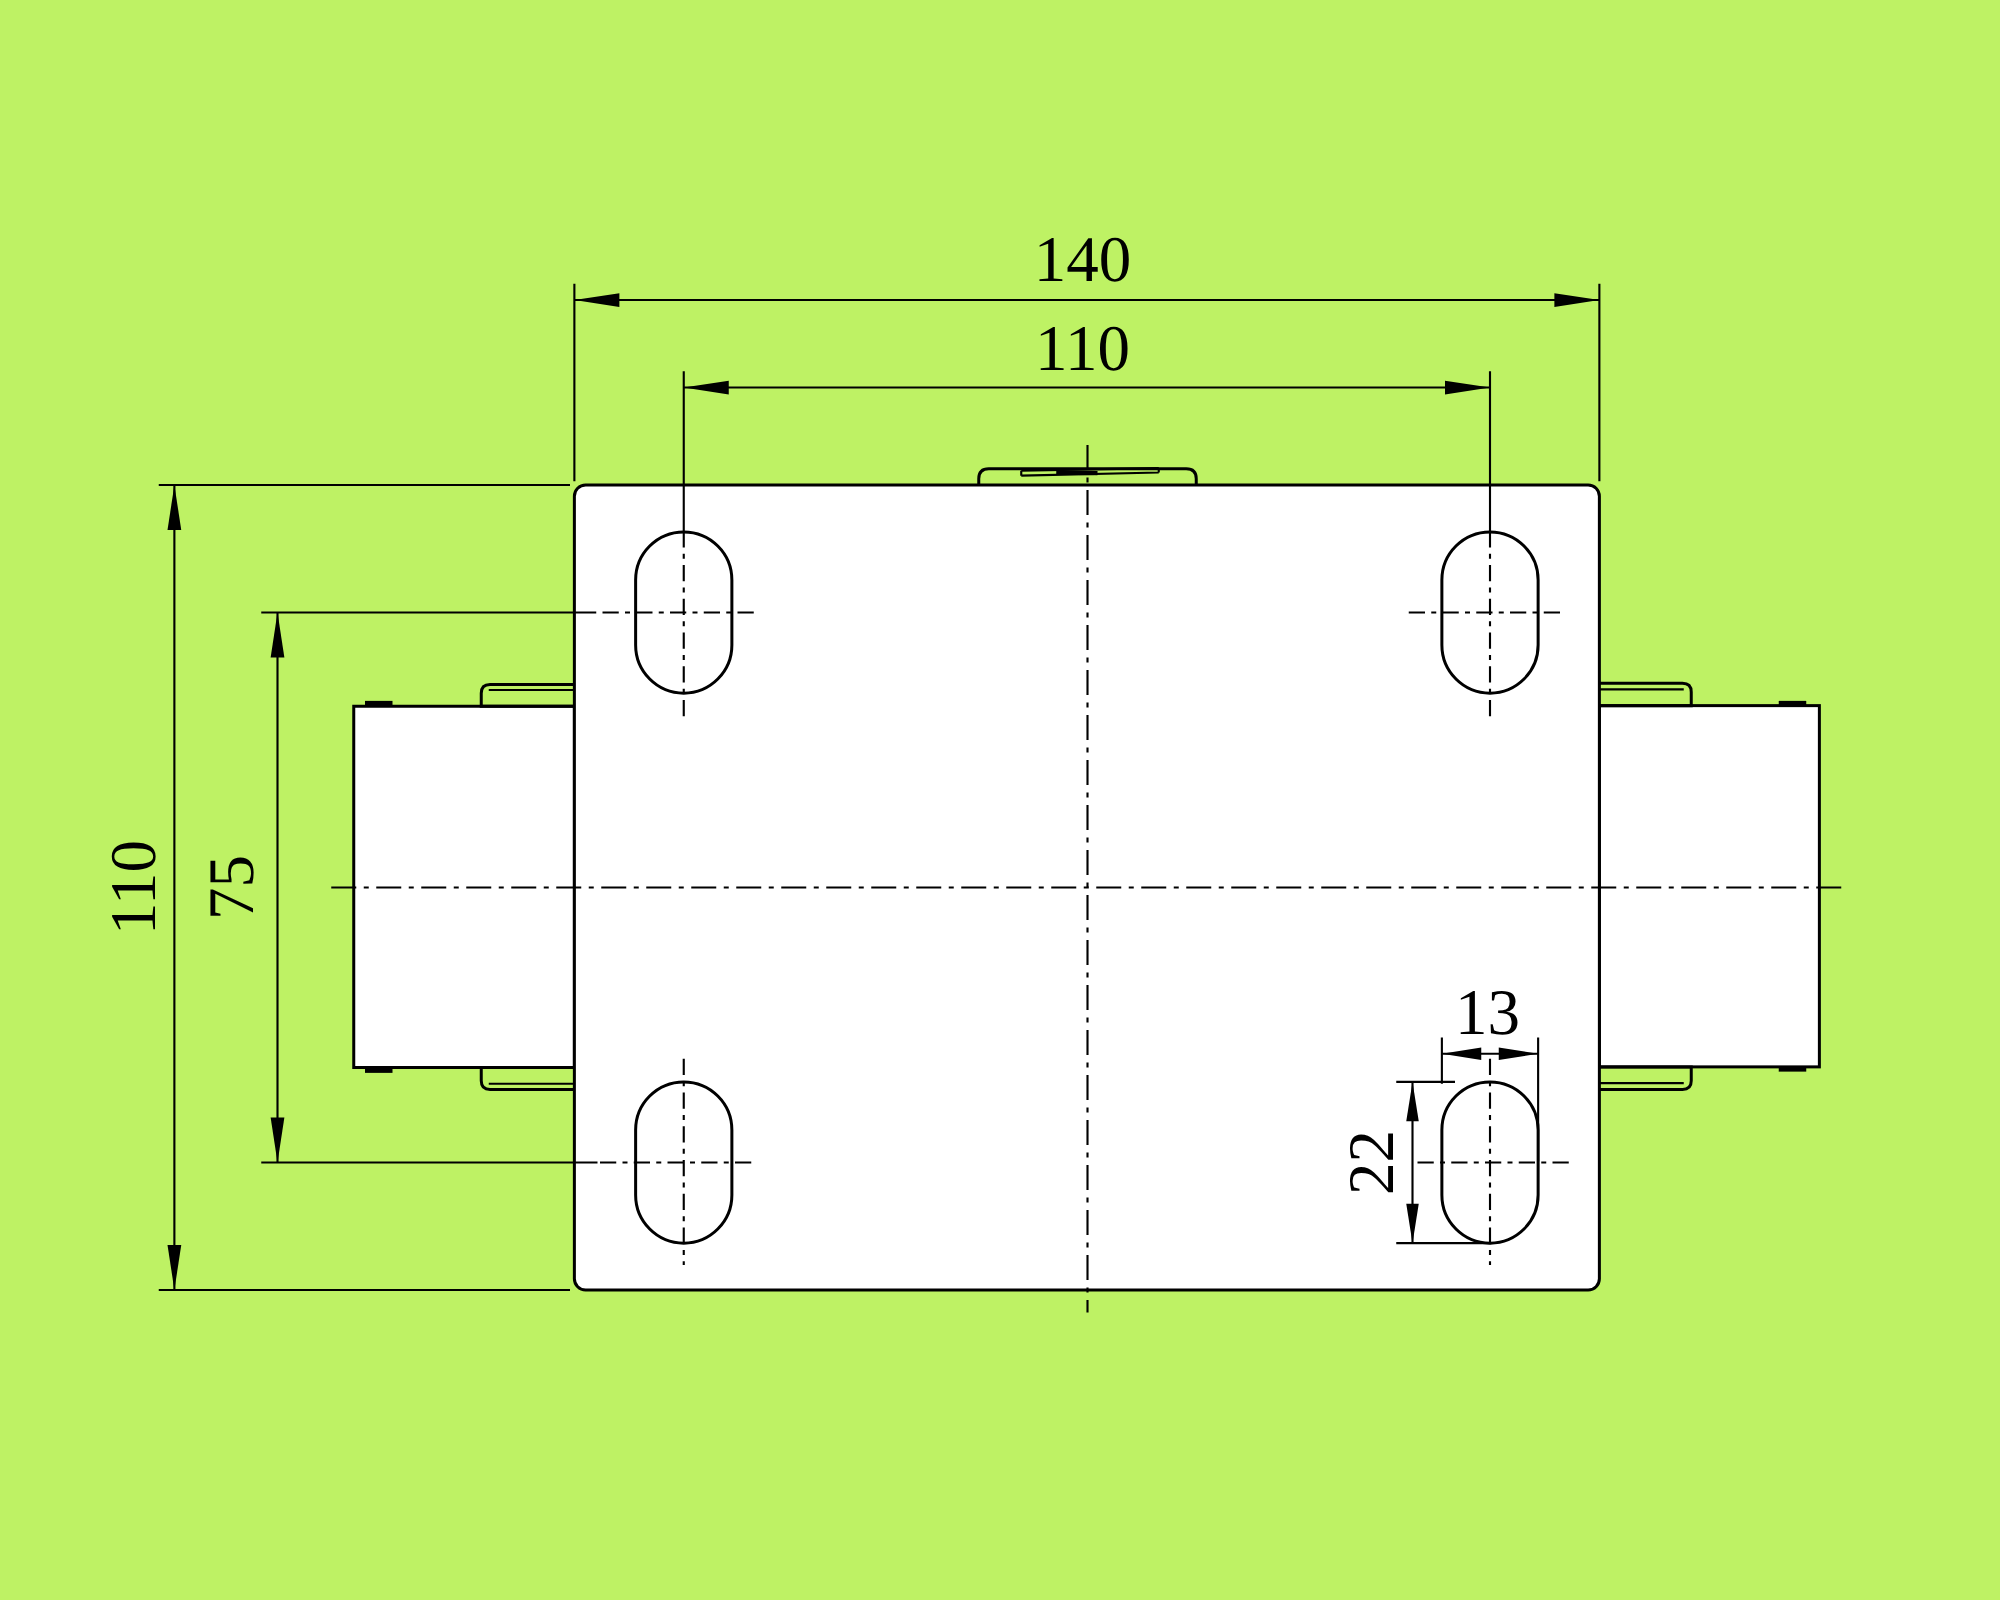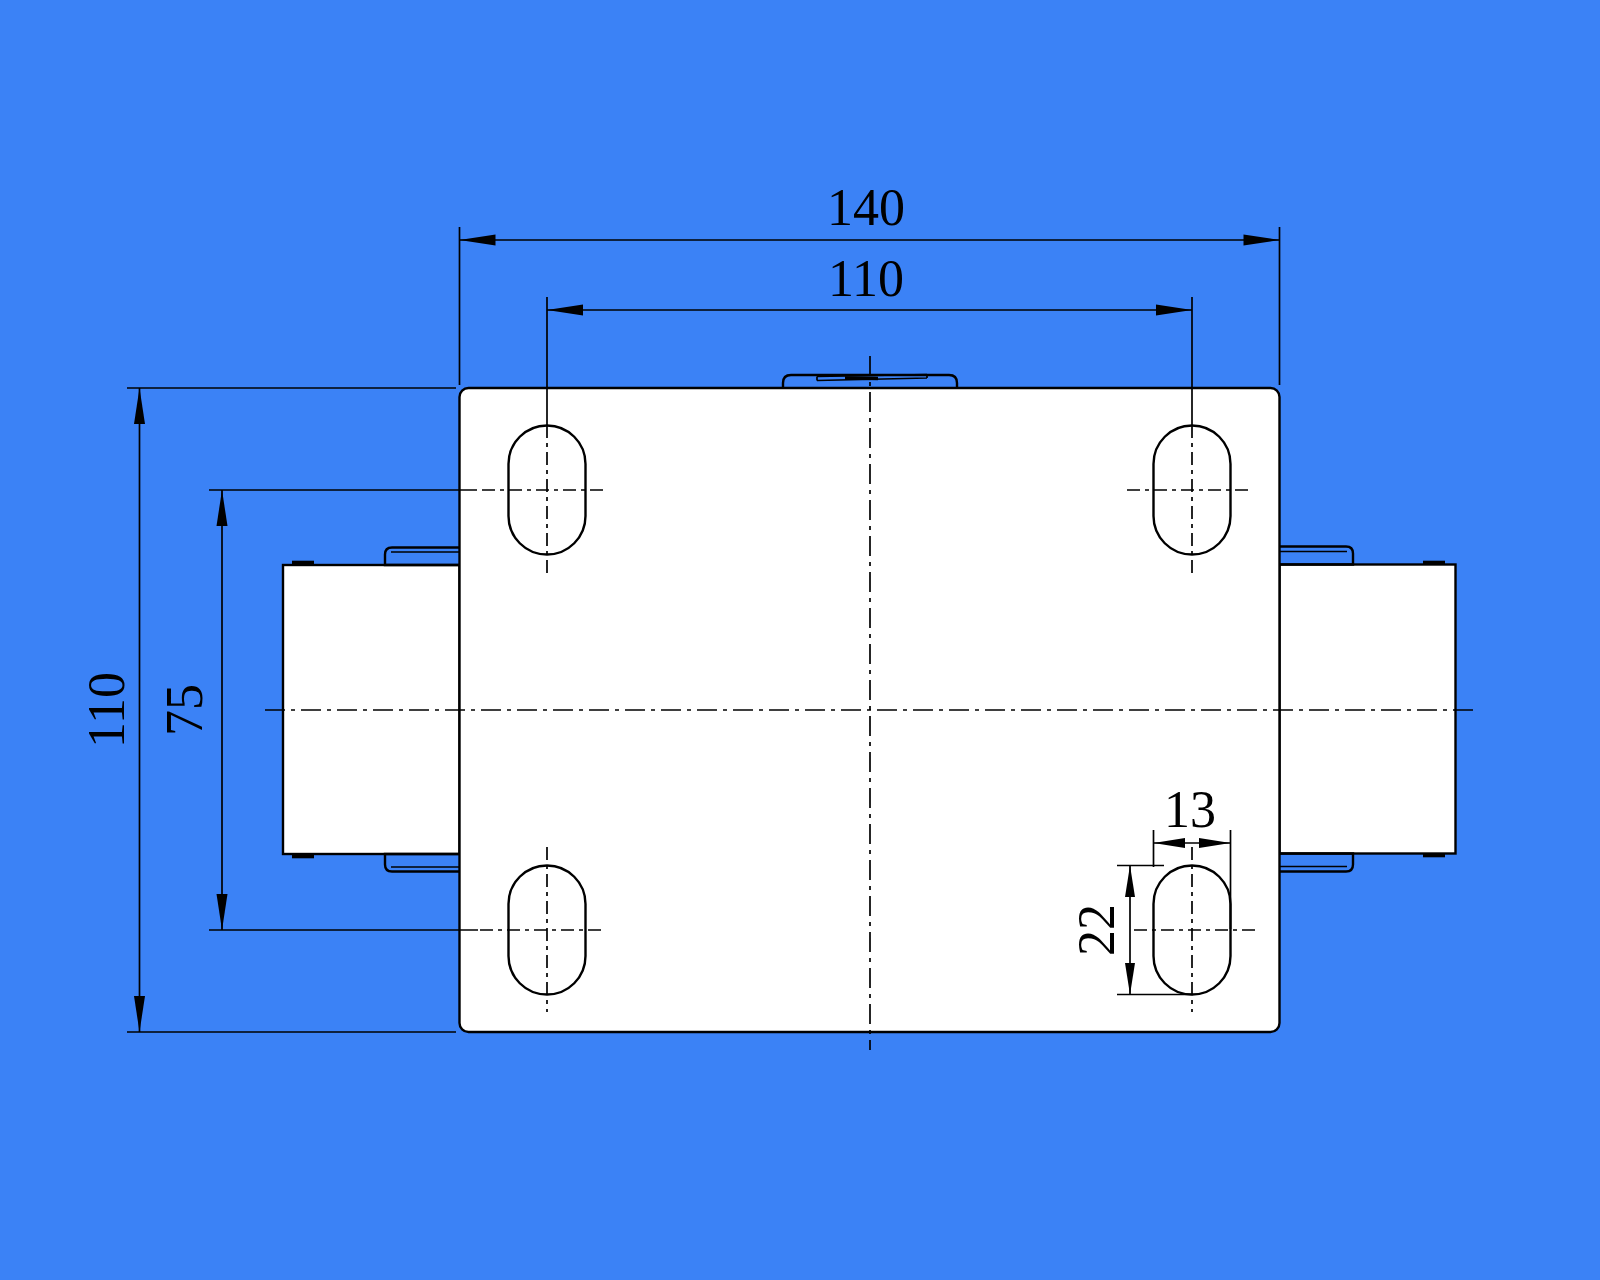--- a/index.html
+++ b/index.html
@@ -1,20 +1,20 @@
 <!DOCTYPE html>
 <html><head>
 <meta charset="utf-8">
 <style>
   html, body { margin: 0; padding: 0; background: #ffffff; }
   .canvas {
     position: relative;
     width: 1600px;
     height: 1280px;
-    background: #3b82f6;
+    background: #bef264;
     overflow: hidden;
   }
   svg { display: block; }
   .obj  { fill: none; stroke: #000000; stroke-width: 2.4; }
   .objf { fill: #ffffff; stroke: #000000; stroke-width: 2.4; }
   .thin { fill: none; stroke: #000000; stroke-width: 1.7; }
   .thick{ fill: none; stroke: #000000; stroke-width: 3.6; }
   .cl   { fill: none; stroke: #000000; stroke-width: 1.7; stroke-dasharray: 20 6 4 6; }
   .cls  { fill: none; stroke: #000000; stroke-width: 1.7; stroke-dasharray: 13 5 4 5; }
   .arr  { fill: #000000; stroke: none; }

